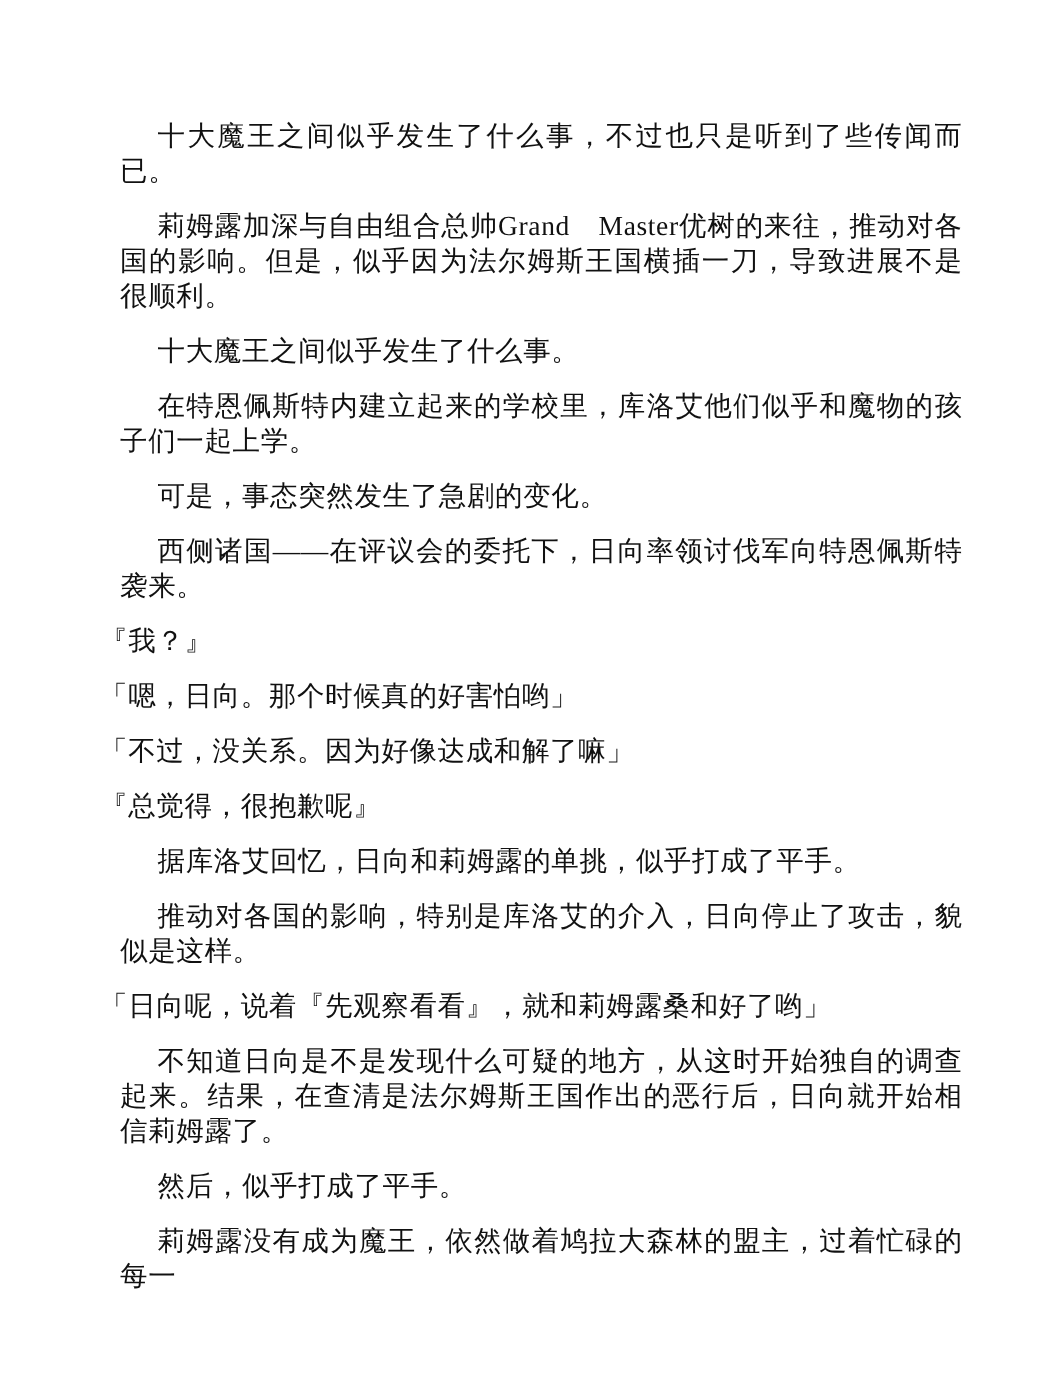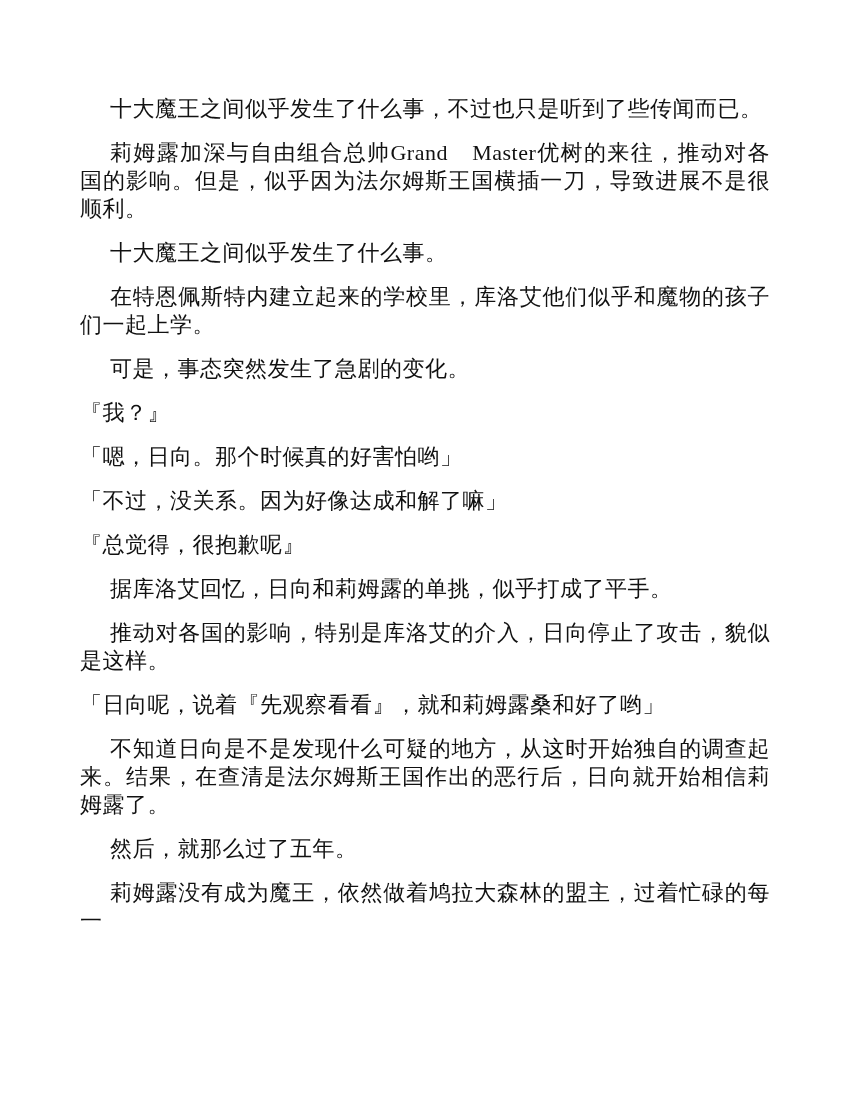--- a/index.html
+++ b/index.html
@@ -24,37 +24,39 @@
       line-height: 28px;
       letter-spacing: 0.5px;
     }
     .para {
       margin: 0 0 16px 0;
       text-align: justify;
       text-indent: 0;
     }
     .para.indent {
       text-indent: 30px;
+      margin-left: 16px;
     }
     .para:last-child {
       margin-bottom: 0;
     }
   </style>
 </head>
 <body>
 
 <div class="page">
   <p class="para indent">十大魔王之间似乎发生了什么事，不过也只是听到了些传闻而已。</p>
   <p class="para indent">莉姆露加深与自由组合总帅Grand　Master优树的来往，推动对各国的影响。但是，似乎因为法尔姆斯王国横插一刀，导致进展不是很顺利。</p>
   <p class="para indent">十大魔王之间似乎发生了什么事。</p>
   <p class="para indent">在特恩佩斯特内建立起来的学校里，库洛艾他们似乎和魔物的孩子们一起上学。</p>
   <p class="para indent">可是，事态突然发生了急剧的变化。</p>
+  <p class="para indent">西侧诸国——在评议会的委托下，日向率领讨伐军向特恩佩斯特袭来。</p>
   <p class="para">『我？』</p>
   <p class="para">「嗯，日向。那个时候真的好害怕哟」</p>
   <p class="para">「不过，没关系。因为好像达成和解了嘛」</p>
   <p class="para">『总觉得，很抱歉呢』</p>
   <p class="para indent">据库洛艾回忆，日向和莉姆露的单挑，似乎打成了平手。</p>
   <p class="para indent">推动对各国的影响，特别是库洛艾的介入，日向停止了攻击，貌似是这样。</p>
   <p class="para">「日向呢，说着『先观察看看』，就和莉姆露桑和好了哟」</p>
   <p class="para indent">不知道日向是不是发现什么可疑的地方，从这时开始独自的调查起来。结果，在查清是法尔姆斯王国作出的恶行后，日向就开始相信莉姆露了。</p>
-  <p class="para indent">然后，就那么过了五年。</p>
+  <p class="para indent">然后，似乎打成了平手。</p>
   <p class="para indent">莉姆露没有成为魔王，依然做着鸠拉大森林的盟主，过着忙碌的每一</p>
 </div>
 
 </body></html>

